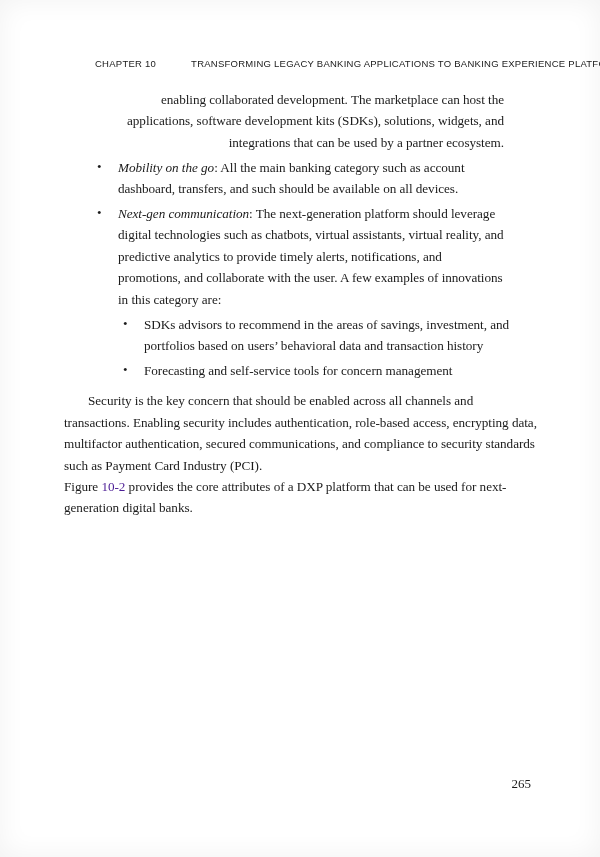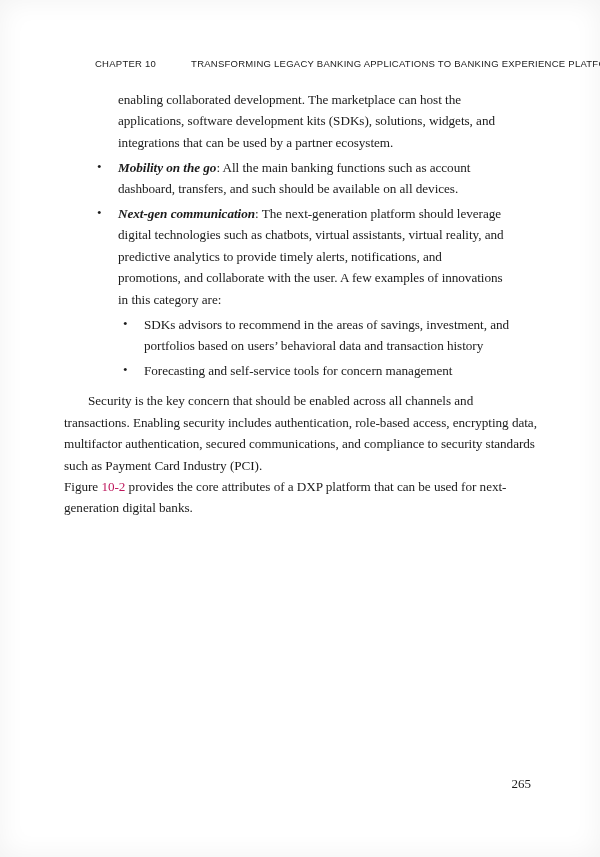--- a/index.html
+++ b/index.html
@@ -30,20 +30,21 @@
     top: 89px;
     left: 64px;
     width: 474px;
     font-size: 13.2px;
     line-height: 21.4px;
     letter-spacing: -0.05px;
   }
   .indent-block {
     padding-left: 54px;
     margin-right: 34px;
+    text-align: right;
   }
   .bullet-item {
     position: relative;
     padding-left: 54px;
     margin-right: 34px;
     margin-top: 3.5px;
   }
   .bullet-item > .dot {
     position: absolute;
     left: 33px;
@@ -55,38 +56,38 @@
     padding-left: 80px;
     margin-right: 16px;
     margin-top: 3.5px;
   }
   .sub-bullet-item > .dot {
     position: absolute;
     left: 59px;
     top: -1px;
     font-size: 13px;
   }
-  .lead-italic { font-style: italic; font-weight: bold; }
+  .lead-italic { font-style: italic; }
   .security-para {
     margin-top: 9px;
     text-indent: 24px;
   }
   .section-heading {
     font-family: "Liberation Sans", sans-serif;
     font-weight: bold;
     font-size: 20px;
     letter-spacing: -0.3px;
     color: #111111;
     margin: 17px 0 10px 0;
     line-height: 24px;
     white-space: nowrap;
   }
   .figure-para { }
   .figure-link {
-    color: #be185d;
+    color: #4c1d95;
     text-decoration: none;
     cursor: pointer;
   }
   .page-number {
     position: absolute;
     top: 776px;
     right: 69px;
     font-size: 13px;
     color: #1b1b1b;
   }
@@ -99,21 +100,21 @@
   <div class="running-head">
     <span class="chapter">CHAPTER 10</span><span>TRANSFORMING LEGACY BANKING APPLICATIONS TO BANKING EXPERIENCE PLATFORMS</span>
   </div>
 
   <div class="content">
 
     <div class="indent-block">enabling collaborated development. The marketplace can host the applications, software development kits (SDKs), solutions, widgets, and integrations that can be used by a partner ecosystem.</div>
 
     <div class="bullet-item">
       <span class="dot">•</span>
-      <span class="lead-italic">Mobility on the go</span><span>: All the main banking functions such as account dashboard, transfers, and such should be available on all devices.</span>
+      <span class="lead-italic">Mobility on the go</span><span>: All the main banking category such as account dashboard, transfers, and such should be available on all devices.</span>
     </div>
 
     <div class="bullet-item">
       <span class="dot">•</span>
       <span class="lead-italic">Next-gen communication</span><span>: The next-generation platform should leverage digital technologies such as chatbots, virtual assistants, virtual reality, and predictive analytics to provide timely alerts, notifications, and promotions, and collaborate with the user. A few examples of innovations in this category are:</span>
     </div>
 
     <div class="sub-bullet-item">
       <span class="dot">•</span>
       <span>SDKs advisors to recommend in the areas of savings, investment, and portfolios based on users’ behavioral data and transaction history</span>

